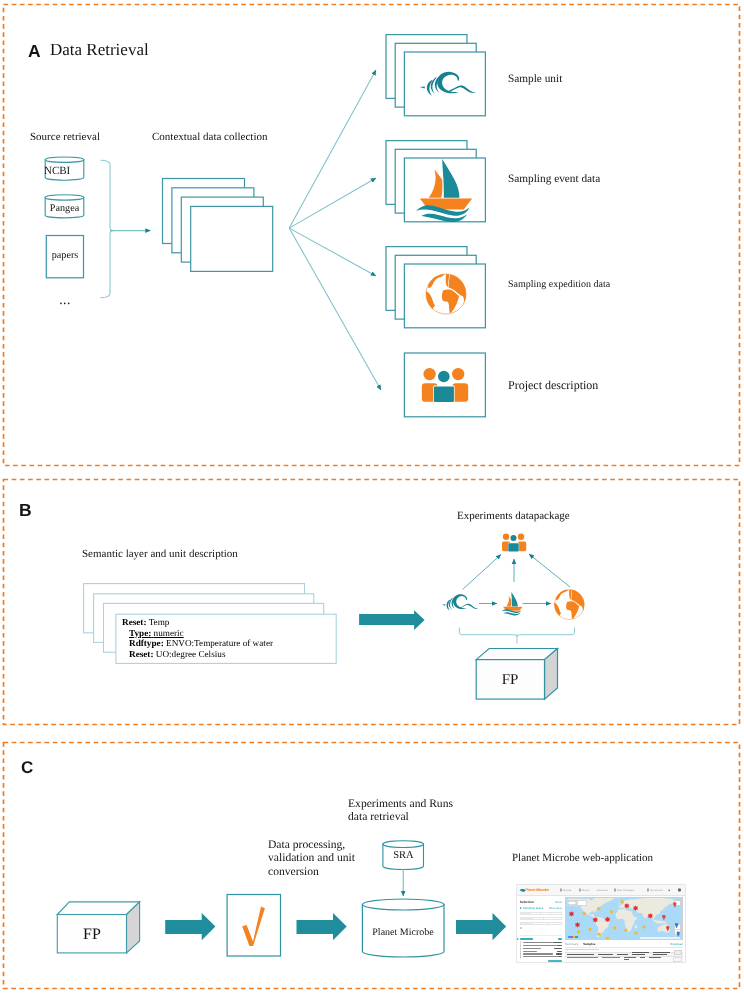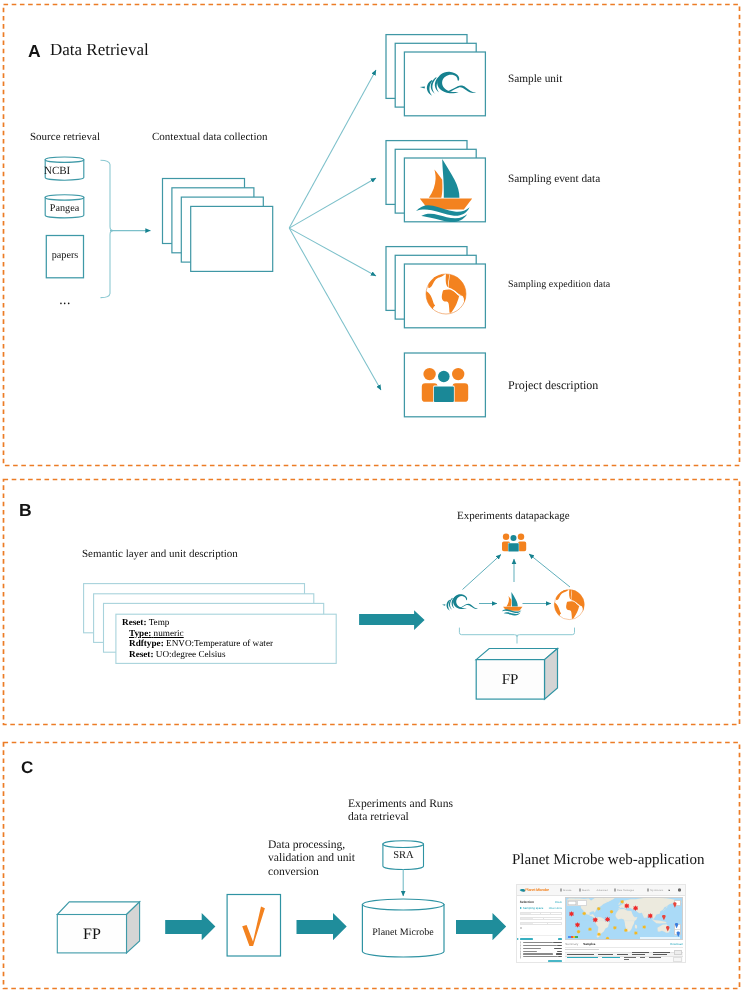--- a/index.html
+++ b/index.html
@@ -327,21 +327,21 @@
 <div class="panel-letter" style="left:21px;top:758px;font-size:17px;">C</div>
 
 <div class="boxlabel" style="left:56px;top:925.5px;width:72px;font-size:16px;">FP</div>
 <div class="cap" style="left:220px;top:837.5px;font-size:11.6px;line-height:13.5px;white-space:pre-line;margin-left:48px;">Data processing,
 validation and unit
 conversion</div>
 <div class="cap" style="left:348px;top:796.5px;font-size:11.6px;line-height:13.7px;white-space:pre-line;">Experiments and Runs
 data retrieval</div>
 <div class="boxlabel" style="left:383px;top:850px;width:41px;font-size:10.5px;">SRA</div>
 <div class="boxlabel" style="left:362px;top:926.5px;width:82px;font-size:10px;">Planet Microbe</div>
-<div class="cap" style="left:512px;top:851.5px;font-size:15px;">Planet Microbe web-application</div>
+<div class="cap" style="left:512px;top:851.5px;font-size:11px;">Planet Microbe web-application</div>
 
 <div id="webapp">
   <div class="wa-header">
     <div class="wa-logo">
       <svg viewBox="0 0 40 16" width="40" height="16">
         <path d="M2,6.5 C5,3.5 10,2.5 14,4 C17,5 18,7.5 16.5,9.5 C15,11.5 11,12 7.5,10.5 C5,9.4 2.8,8 2,6.5 Z" fill="#2aa2b4"></path>
         <path d="M7,5 C10,2.5 16,2.5 19,5 C21,6.8 20.5,9.5 18,10.8 C15,12.2 10.5,11.5 8.5,9.5 C7,8 6,6 7,5 Z" fill="#1b8a99"></path>
         <path d="M13,10 C16,10.5 20,12 22,13.5 L17,13.5 C15,12.8 13.5,11.5 13,10 Z" fill="#2d6b7a"></path>
       </svg>
       <span class="wa-brand">Planet Microbe</span>

